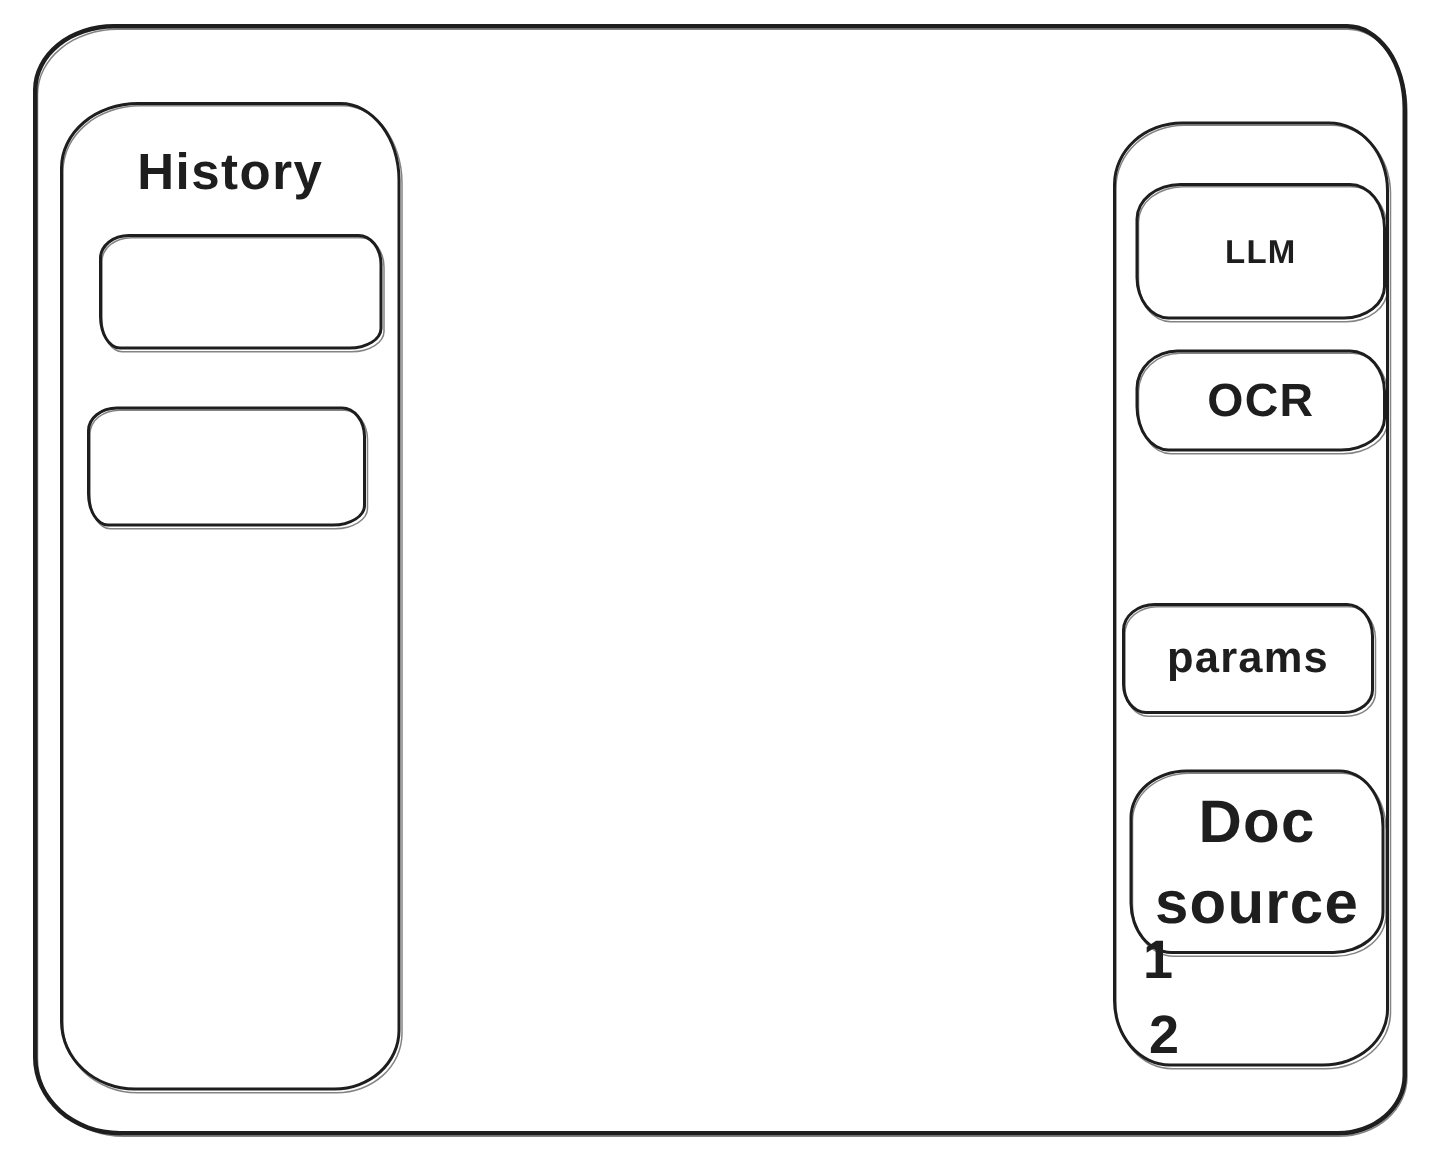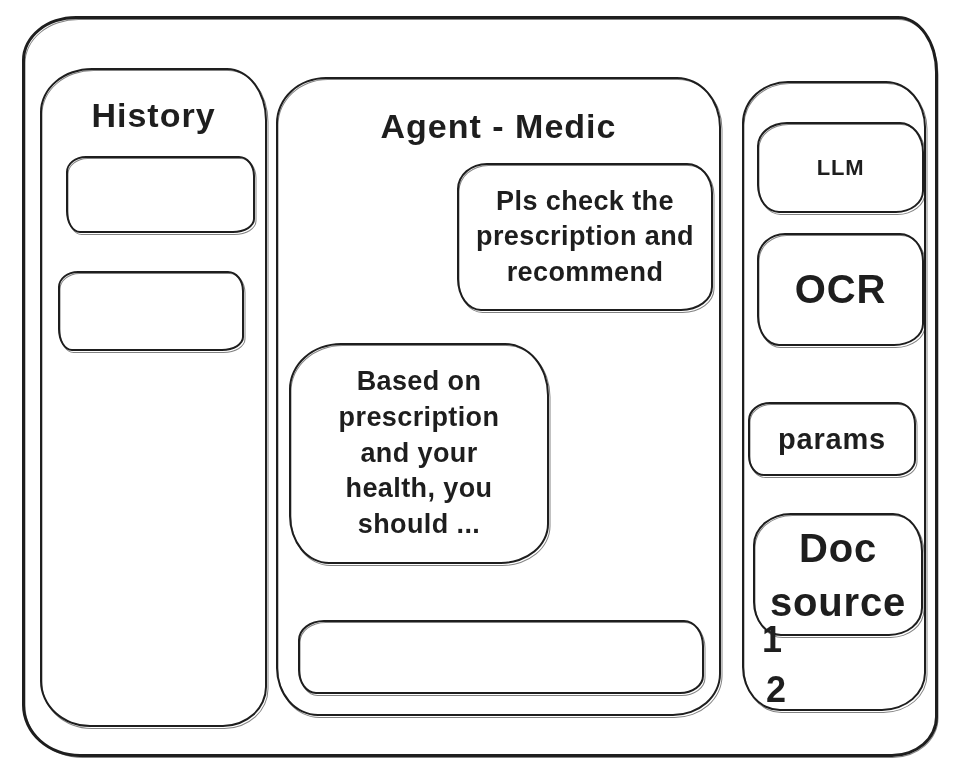--- a/index.html
+++ b/index.html
@@ -89,21 +89,21 @@
   }
   .tool-box {
     display: flex; align-items: center; justify-content: center;
     text-align: center;
     font-weight: 700;
     letter-spacing: 0.8px;
     cursor: pointer;
   }
   .tool-llm    { left: 13px; top: 39px;  width: 167px; height: 91px;  font-size: 22px;
                  border-radius: 30px 24px 28px 22px / 24px 30px 22px 28px; }
-  .tool-ocr    { left: 13px; top: 150px; width: 167px; height: 113px;  font-size: 40px;
+  .tool-ocr    { left: 13px; top: 150px; width: 167px; height: 68px;  font-size: 31px;
                  border-radius: 28px 24px 30px 22px / 26px 28px 22px 30px; }
   .tool-params { left: 4px;  top: 319px; width: 168px; height: 74px;  font-size: 29px;
                  border-radius: 22px 18px 20px 16px / 18px 22px 16px 20px; }
   .tool-doc    { left: 9px;  top: 430px; width: 170px; height: 123px; font-size: 40px;
                  line-height: 1.35; padding: 0 24px;
                  border-radius: 38px 30px 34px 28px / 32px 38px 28px 34px; }
 
   .note {
     position: absolute;
     font-size: 36px; font-weight: 700;
@@ -115,26 +115,20 @@
 <body>
 
 <div class="sketch window">
 
   <aside class="sketch history-panel">
     <div class="panel-title">History</div>
     <div class="sketch history-item item-1"></div>
     <div class="sketch history-item item-2"></div>
   </aside>
 
-  <main class="sketch chat-panel">
-    <div class="panel-title">Agent - Medic</div>
-    <div class="sketch bubble user">Pls check the prescription and recommend</div>
-    <div class="sketch bubble assistant">Based on prescription and your health, you should ...</div>
-    <div class="sketch chat-input" role="textbox"></div>
-  </main>
 
   <aside class="sketch tools-panel">
     <div class="sketch tool-box tool-llm">LLM</div>
     <div class="sketch tool-box tool-ocr">OCR</div>
     <div class="sketch tool-box tool-params">params</div>
     <div class="sketch tool-box tool-doc">Doc source</div>
     <div class="note note-1">1</div>
     <div class="note note-2">2</div>
   </aside>
 

